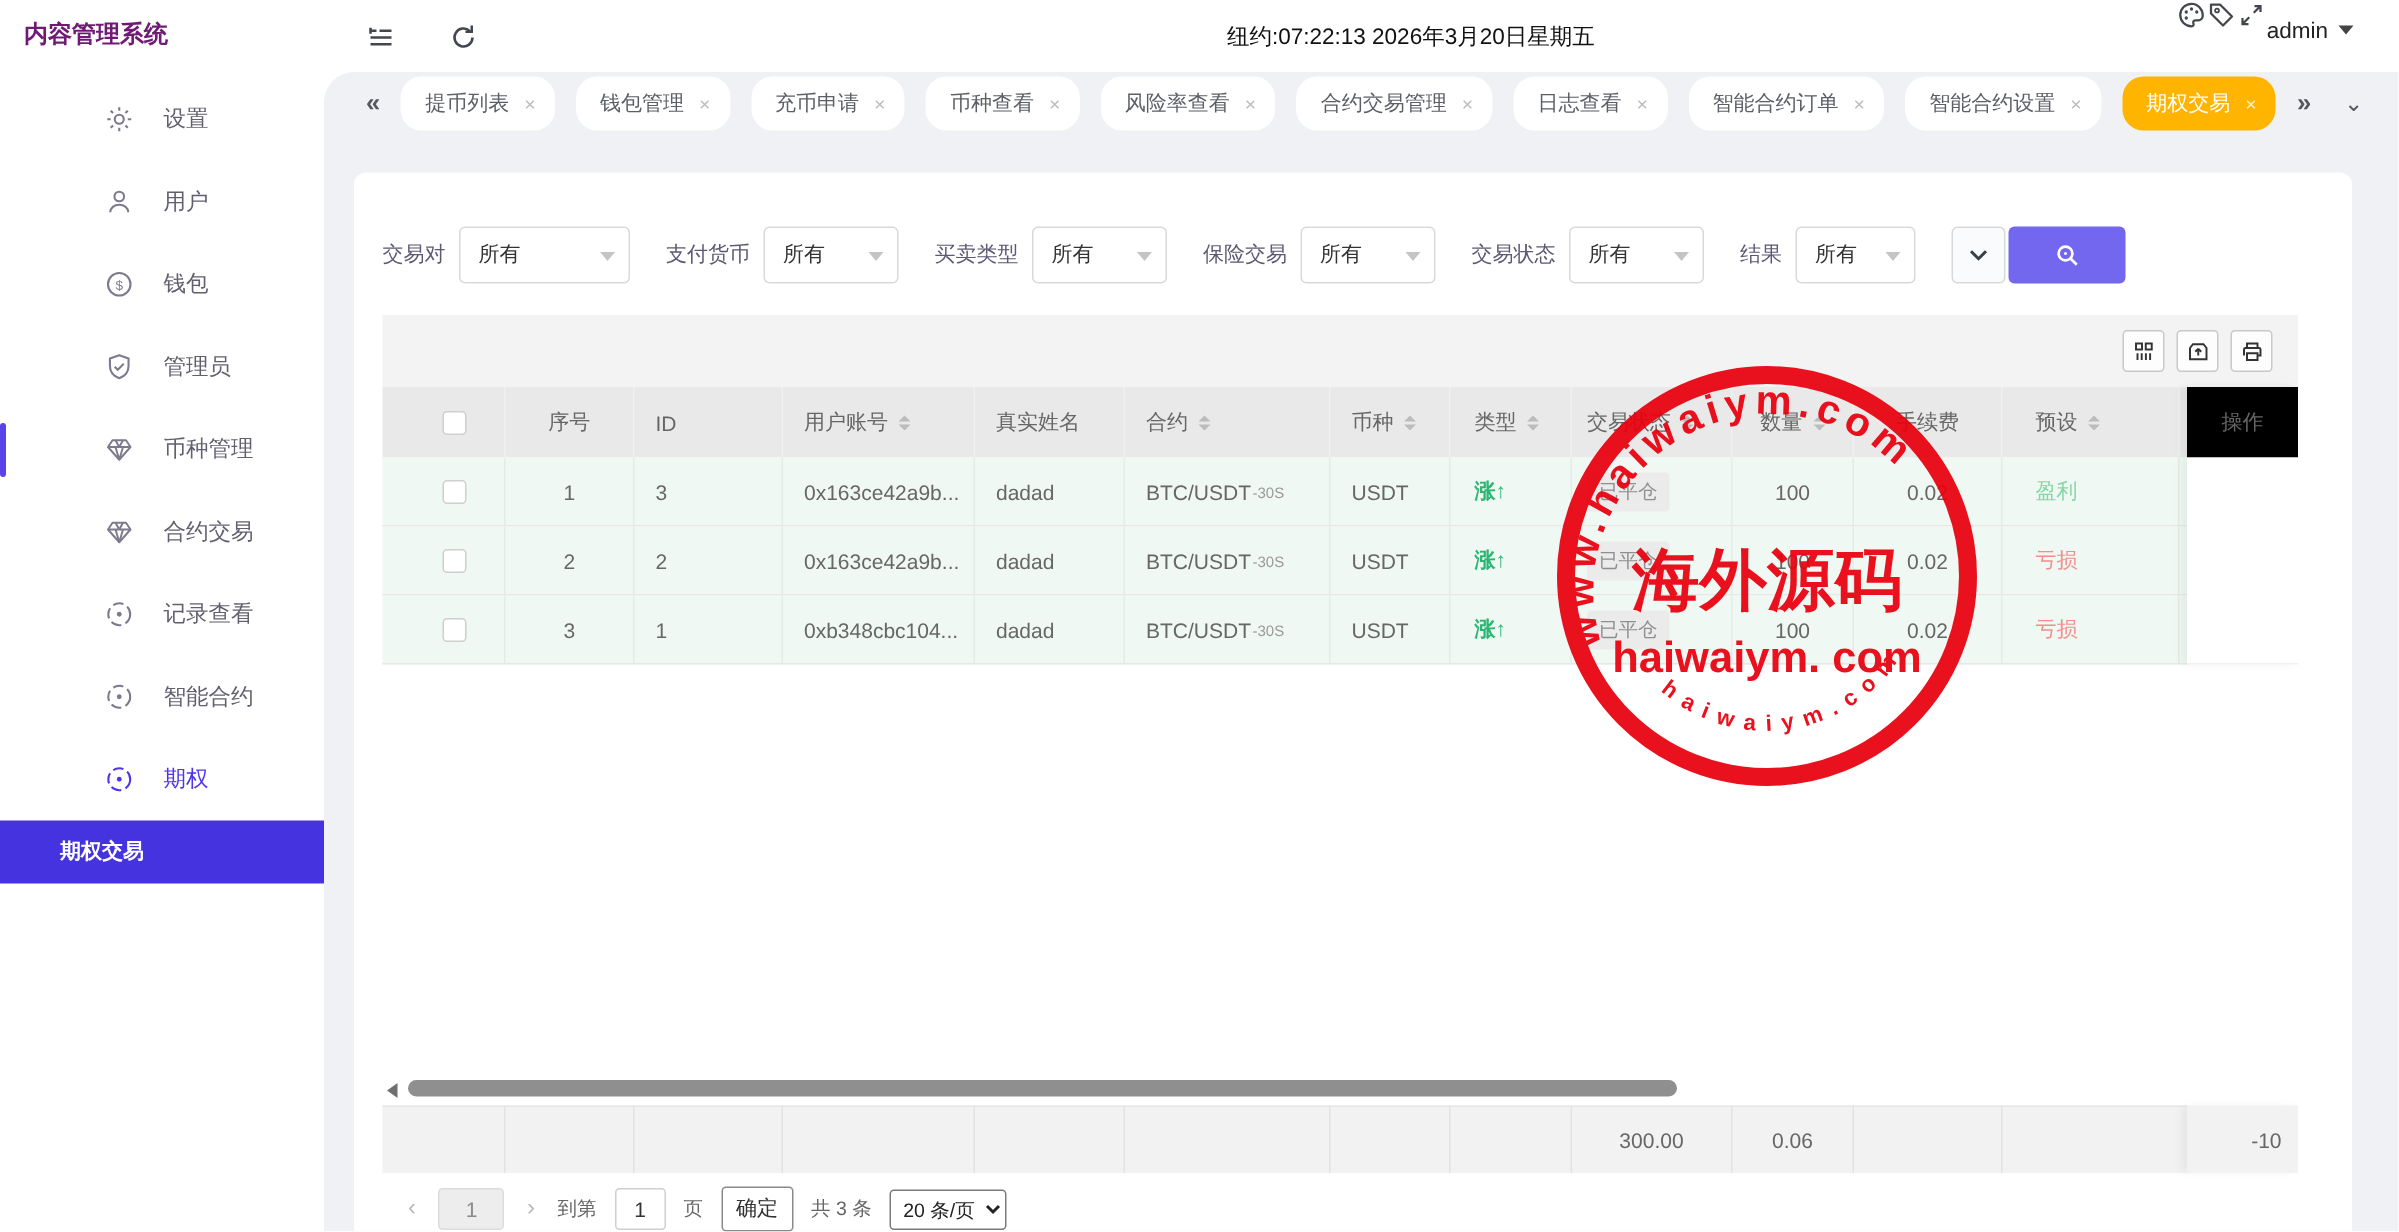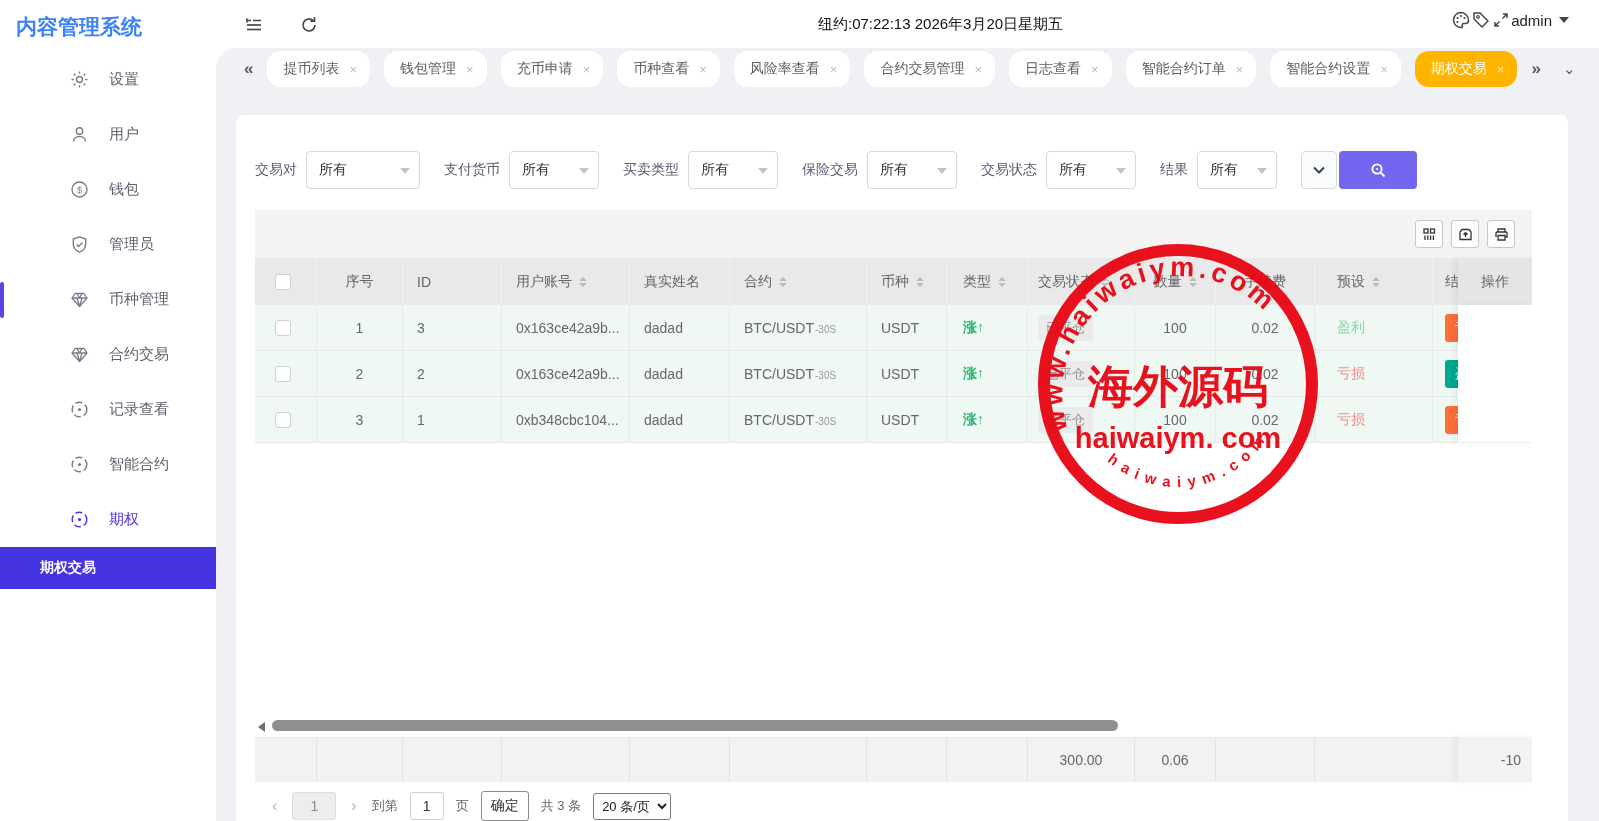--- a/index.html
+++ b/index.html
@@ -2,24 +2,24 @@
 <html><head>
 <meta charset="utf-8">
 <style>
   * { box-sizing: border-box; margin: 0; padding: 0; }
   html,body { width:1599px; height:821px; overflow:hidden; }
   body { font-family: "Liberation Sans", sans-serif; background:#fff; position:relative; color:#444; }
   .page { position:absolute; inset:0; }
 
   
   .app-header { position:absolute; left:0; top:0; width:1599px; height:48px; background:#fff; z-index:5; }
-  .app-title { position:absolute; left:16px; top:13px; font-size:21px; font-weight:bold; color:#3b82f6; }
+  .app-title { position:absolute; left:16px; top:13px; font-size:16px; font-weight:bold; color:#701a75; }
   .hdr-icon { position:absolute; top:15px; width:20px; height:20px; color:#43464d; cursor:pointer; }
   .clock { position:absolute; left:818px; top:15px; font-size:15px; color:#111; white-space:nowrap; }
-  .hdr-right { position:absolute; right:30px; top:0; height:40px; display:flex; align-items:center; }
+  .hdr-right { position:absolute; right:30px; top:0; height:40px; display:flex; }
   .hdr-right .ric { width:20px; height:20px; color:#43464d; cursor:pointer; }
   .admin-box { display:flex; align-items:center; gap:7px; cursor:pointer; }
   .admin-name { font-size:15px; color:#222; }
   .caret-down { width:0; height:0; border-left:5px solid transparent; border-right:5px solid transparent; border-top:6px solid #444; }
 
   
   .sidebar { position:absolute; left:0; top:48px; width:196px; bottom:0; background:#fff; z-index:4; }
   .side-scroll-thumb { position:absolute; left:0; top:234px; width:4px; height:36px; background:#5a43e8; border-radius:2px; }
   .side-item { position:absolute; left:0; width:216px; height:55px; display:flex; align-items:center; padding-left:70px; gap:20px; cursor:pointer; color:#625f6e; font-size:15px; }
   .side-item .sicon { width:19px; height:19px; color:#7d7a8c; flex:0 0 auto; }
@@ -50,21 +50,21 @@
   .f-select .sel-caret { position:absolute; right:9px; top:16px; width:0; height:0; border-left:5px solid transparent; border-right:5px solid transparent; border-top:6px solid #c4c4c4; }
   .w114 { width:114px; } .w90 { width:90px; } .w80 { width:80px; }
   .expand-btn { width:36px; height:38px; border:1px solid #d9d9d9; border-radius:4px; background:#fafbfc; display:flex; align-items:center; justify-content:center; cursor:pointer; margin-right:2px; color:#3a3f45; }
   .search-btn { width:78px; height:38px; border:none; border-radius:4px; background:#7367f0; display:flex; align-items:center; justify-content:center; cursor:pointer; color:#fff; }
 
   
   .table-area { position:absolute; left:19px; top:95px; width:1277px; bottom:0; }
   .toolbar { position:absolute; left:0; top:0; width:1277px; height:48px; background:#f3f3f3; display:flex; align-items:center; justify-content:flex-end; gap:8px; padding-right:17px; }
   .tool-btn { width:28px; height:28px; border:1px solid #c9c9c9; border-radius:3px; background:#fdfdfd; display:flex; align-items:center; justify-content:center; cursor:pointer; color:#333; }
 
-  .grid { display:grid; grid-template-columns:62px 86px 99px 128px 100px 137px 80px 81px 107px 81px 99px 118px 25px; }
+  .grid { display:grid; grid-template-columns:62px 86px 99px 128px 100px 137px 80px 81px 107px 81px 99px 118px 25px;padding-left:20px; }
   .thead { position:absolute; left:0; top:48px; width:1203px; height:47px; background:#e9e9e9; }
   .th { display:flex; align-items:center; font-size:14px; color:#666; padding-left:14px; border-right:1px solid #f0f0f0; overflow:hidden; white-space:nowrap; }
   .th.center { justify-content:center; padding-left:0; }
   .th.pad22 { padding-left:22px; }
   .sort { display:inline-flex; flex-direction:column; gap:2px; margin-left:7px; }
   .sort i { width:0; height:0; border-left:4px solid transparent; border-right:4px solid transparent; }
   .sort .up { border-bottom:4px solid #bcbcbc; }
   .sort .down { border-top:4px solid #bcbcbc; }
 
   .trow { position:absolute; left:0; width:1203px; height:46px; background:#eff8f2; border-bottom:1px solid #e7e7e7; }
@@ -78,21 +78,21 @@
   .status-badge { background:#ebebeb; color:#8f8f8f; font-size:13px; padding:4px 8px; border-radius:3px; }
   .preset { font-size:14px; }
   .preset[data-variant="green"] { color:#87d6a6; }
   .preset[data-variant="red"]   { color:#f08f8f; }
   .result-badge { color:#fff; font-size:13px; padding:5px 10px; border-radius:3px; margin-left:12px; }
   .result-badge[data-variant="orange"] { background:#fe6e36; }
   .result-badge[data-variant="teal"]   { background:#00a98c; }
 
   
   .fixed-col { position:absolute; left:1203px; top:48px; width:74px; }
-  .fixed-head { height:47px; background:#e5e5e5; display:flex; align-items:center; justify-content:center; font-size:14px; color:#666; box-shadow:-4px 0 6px rgba(0,0,0,0.06); }
+  .fixed-head { height:47px; background:#000000; display:flex; align-items:center; justify-content:center; font-size:14px; color:#666; box-shadow:-4px 0 6px rgba(0,0,0,0.06); }
   .fixed-body { height:138px; background:#fff; box-shadow:-4px 0 6px rgba(0,0,0,0.05); border-bottom:1px solid #efefef; }
   .fixed-foot { position:absolute; left:1203px; top:527px; width:74px; height:45px; background:#f2f2f2; display:flex; align-items:center; justify-content:flex-end; padding-right:11px; font-size:14px; color:#666; box-shadow:-4px 0 6px rgba(0,0,0,0.05); }
 
   
   .hscroll { position:absolute; left:0; top:508px; width:1203px; height:16px; }
   .hs-arrow { position:absolute; top:4px; width:0; height:0; border-top:5px solid transparent; border-bottom:5px solid transparent; cursor:pointer; }
   .hs-left { left:3px; border-right:7px solid #6f6f6f; }
   .hs-thumb { position:absolute; left:17px; top:2px; width:846px; height:11px; background:#8f8f8f; border-radius:6px; cursor:pointer; }
 
   

